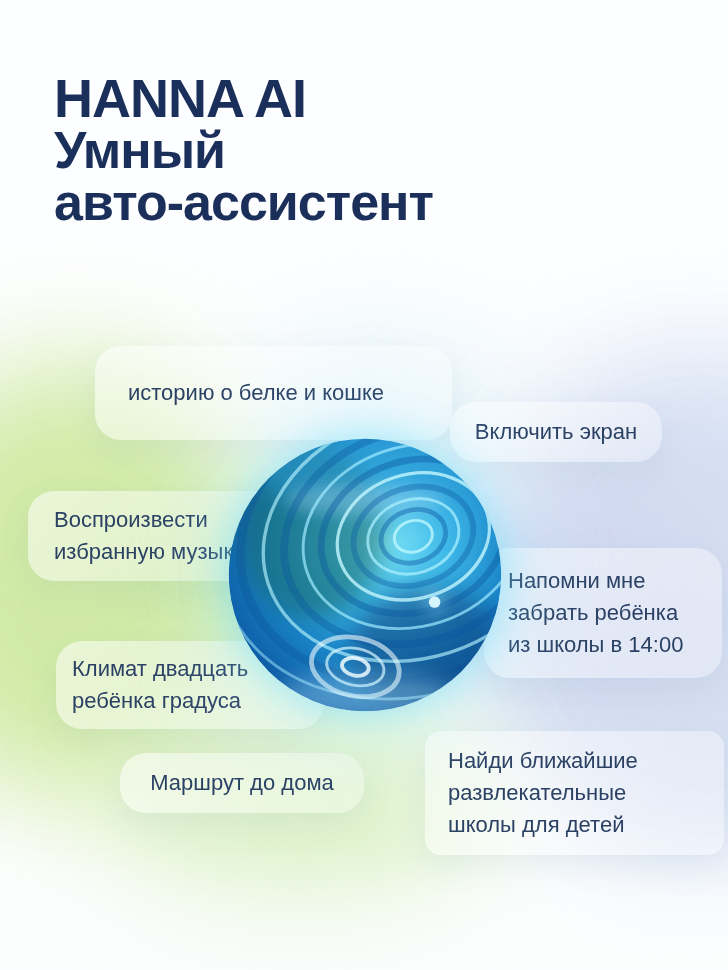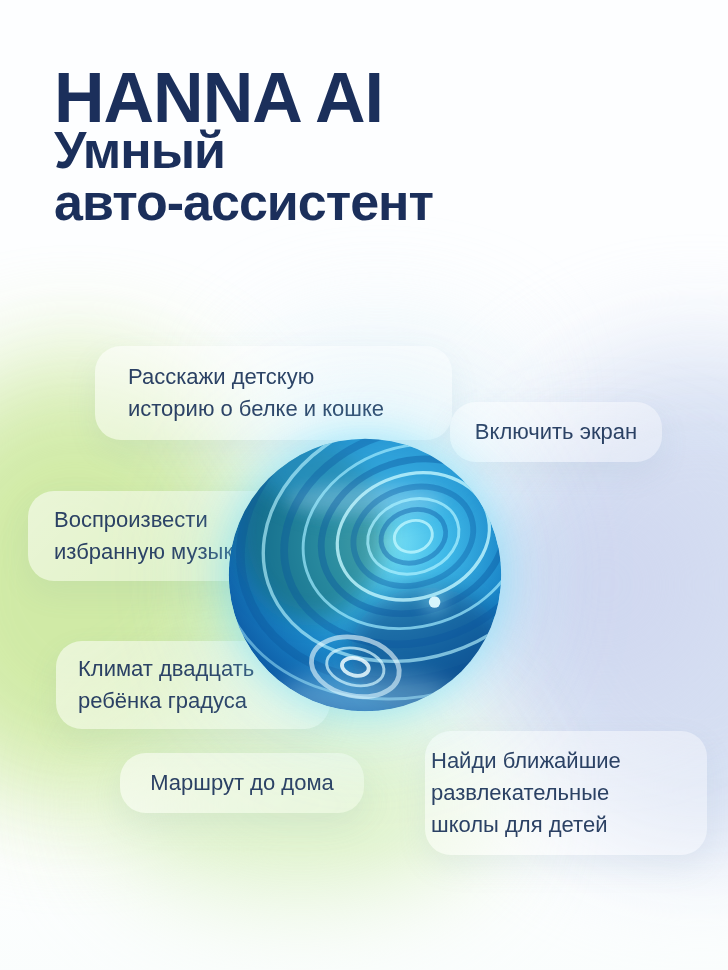--- a/index.html
+++ b/index.html
@@ -14,40 +14,40 @@
   .blob{position:absolute;border-radius:50%;filter:blur(55px);}
   .blob.green-left{left:-120px;top:360px;width:390px;height:440px;background:#cde99f;opacity:.92;}
   .blob.green-bottom{left:110px;top:690px;width:380px;height:230px;background:#d6efbc;opacity:.75;}
   .blob.blue-right{left:470px;top:350px;width:460px;height:510px;background:#d4def2;opacity:.95;}
   .blob.lavender{left:490px;top:470px;width:230px;height:230px;background:#ccd2ee;opacity:.55;}
   .blob.cyan-top{left:250px;top:330px;width:260px;height:140px;background:#ddeef5;opacity:.6;}
   .bottom-fade{position:absolute;left:0;right:0;bottom:0;height:120px;
     background:linear-gradient(to bottom,rgba(255,255,255,0),rgba(249,253,252,.7));}
   
   .title-block{position:absolute;left:54px;top:72px;z-index:4;color:#1b2f5b;}
-  .brand{font-size:70px;font-weight:bold;letter-spacing:-1px;line-height:52px;margin:0;}
+  .brand{font-size:54px;font-weight:bold;letter-spacing:-1px;line-height:52px;margin:0;}
   .subtitle{font-size:52px;font-weight:bold;letter-spacing:-1px;line-height:52px;}
   
   .bubble{
     position:absolute;z-index:2;
     border-radius:26px;
     background:linear-gradient(135deg,rgba(255,255,255,.55),rgba(255,255,255,.30));
     box-shadow:0 12px 30px rgba(110,145,165,.10);
     display:flex;flex-direction:column;justify-content:center;
     font-size:22px;line-height:32px;color:#2b4164;
   }
   .bubble.centered{text-align:center;padding:0;}
   .line{display:block;}
   #b-story  {left:95px; top:346px;width:324px;height:94px;padding-left:33px;}
   #b-screen {left:450px;top:402px;width:212px;height:60px;}
   #b-music  {left:28px; top:491px;width:260px;height:90px;padding-left:26px;}
   #b-remind {left:484px;top:548px;width:214px;height:130px;padding-left:24px;}
-  #b-climate{left:56px; top:641px;width:252px;height:88px;padding-left:22px;}
+  #b-climate{left:56px; top:641px;width:252px;height:88px;padding-left:16px;}
   #b-route  {left:120px;top:753px;width:244px;height:60px;}
-  #b-places {left:425px;top:731px;width:276px;height:124px;padding-left:6px;}
+  #b-places {left:425px;top:731px;width:276px;height:124px;padding-left:23px;border-radius:16px;}
   
   .orb{position:absolute;left:220px;top:430px;width:290px;height:290px;z-index:3;}
   .orb svg{display:block;
     filter:drop-shadow(0 0 22px rgba(86,214,246,.55)) drop-shadow(0 0 60px rgba(130,230,255,.30));}
 </style>
 </head>
 <body>
 
 <div class="canvas">
 
@@ -58,33 +58,37 @@
   <div class="blob cyan-top"></div>
   <div class="bottom-fade"></div>
 
   <div class="title-block">
     <h1 class="brand">HANNA AI</h1>
     <div class="subtitle">Умный</div>
     <div class="subtitle">авто-ассистент</div>
   </div>
 
   <div class="bubble" id="b-story">
-    <span class="line">Расскажи детскую</span>
     <span class="line">историю о белке и кошке</span>
   </div>
 
   <div class="bubble centered" id="b-screen">
     <span class="line">Включить экран</span>
   </div>
 
   <div class="bubble" id="b-music">
     <span class="line">Воспроизвести</span>
     <span class="line">избранную музыку</span>
   </div>
 
+  <div class="bubble" id="b-remind">
+    <span class="line">Напомни мне</span>
+    <span class="line">забрать ребёнка</span>
+    <span class="line">из школы в 14:00</span>
+  </div>
 
   <div class="bubble" id="b-climate">
     <span class="line">Климат двадцать</span>
     <span class="line">ребёнка градуса</span>
   </div>
 
   <div class="bubble centered" id="b-route">
     <span class="line">Маршрут до дома</span>
   </div>
 

